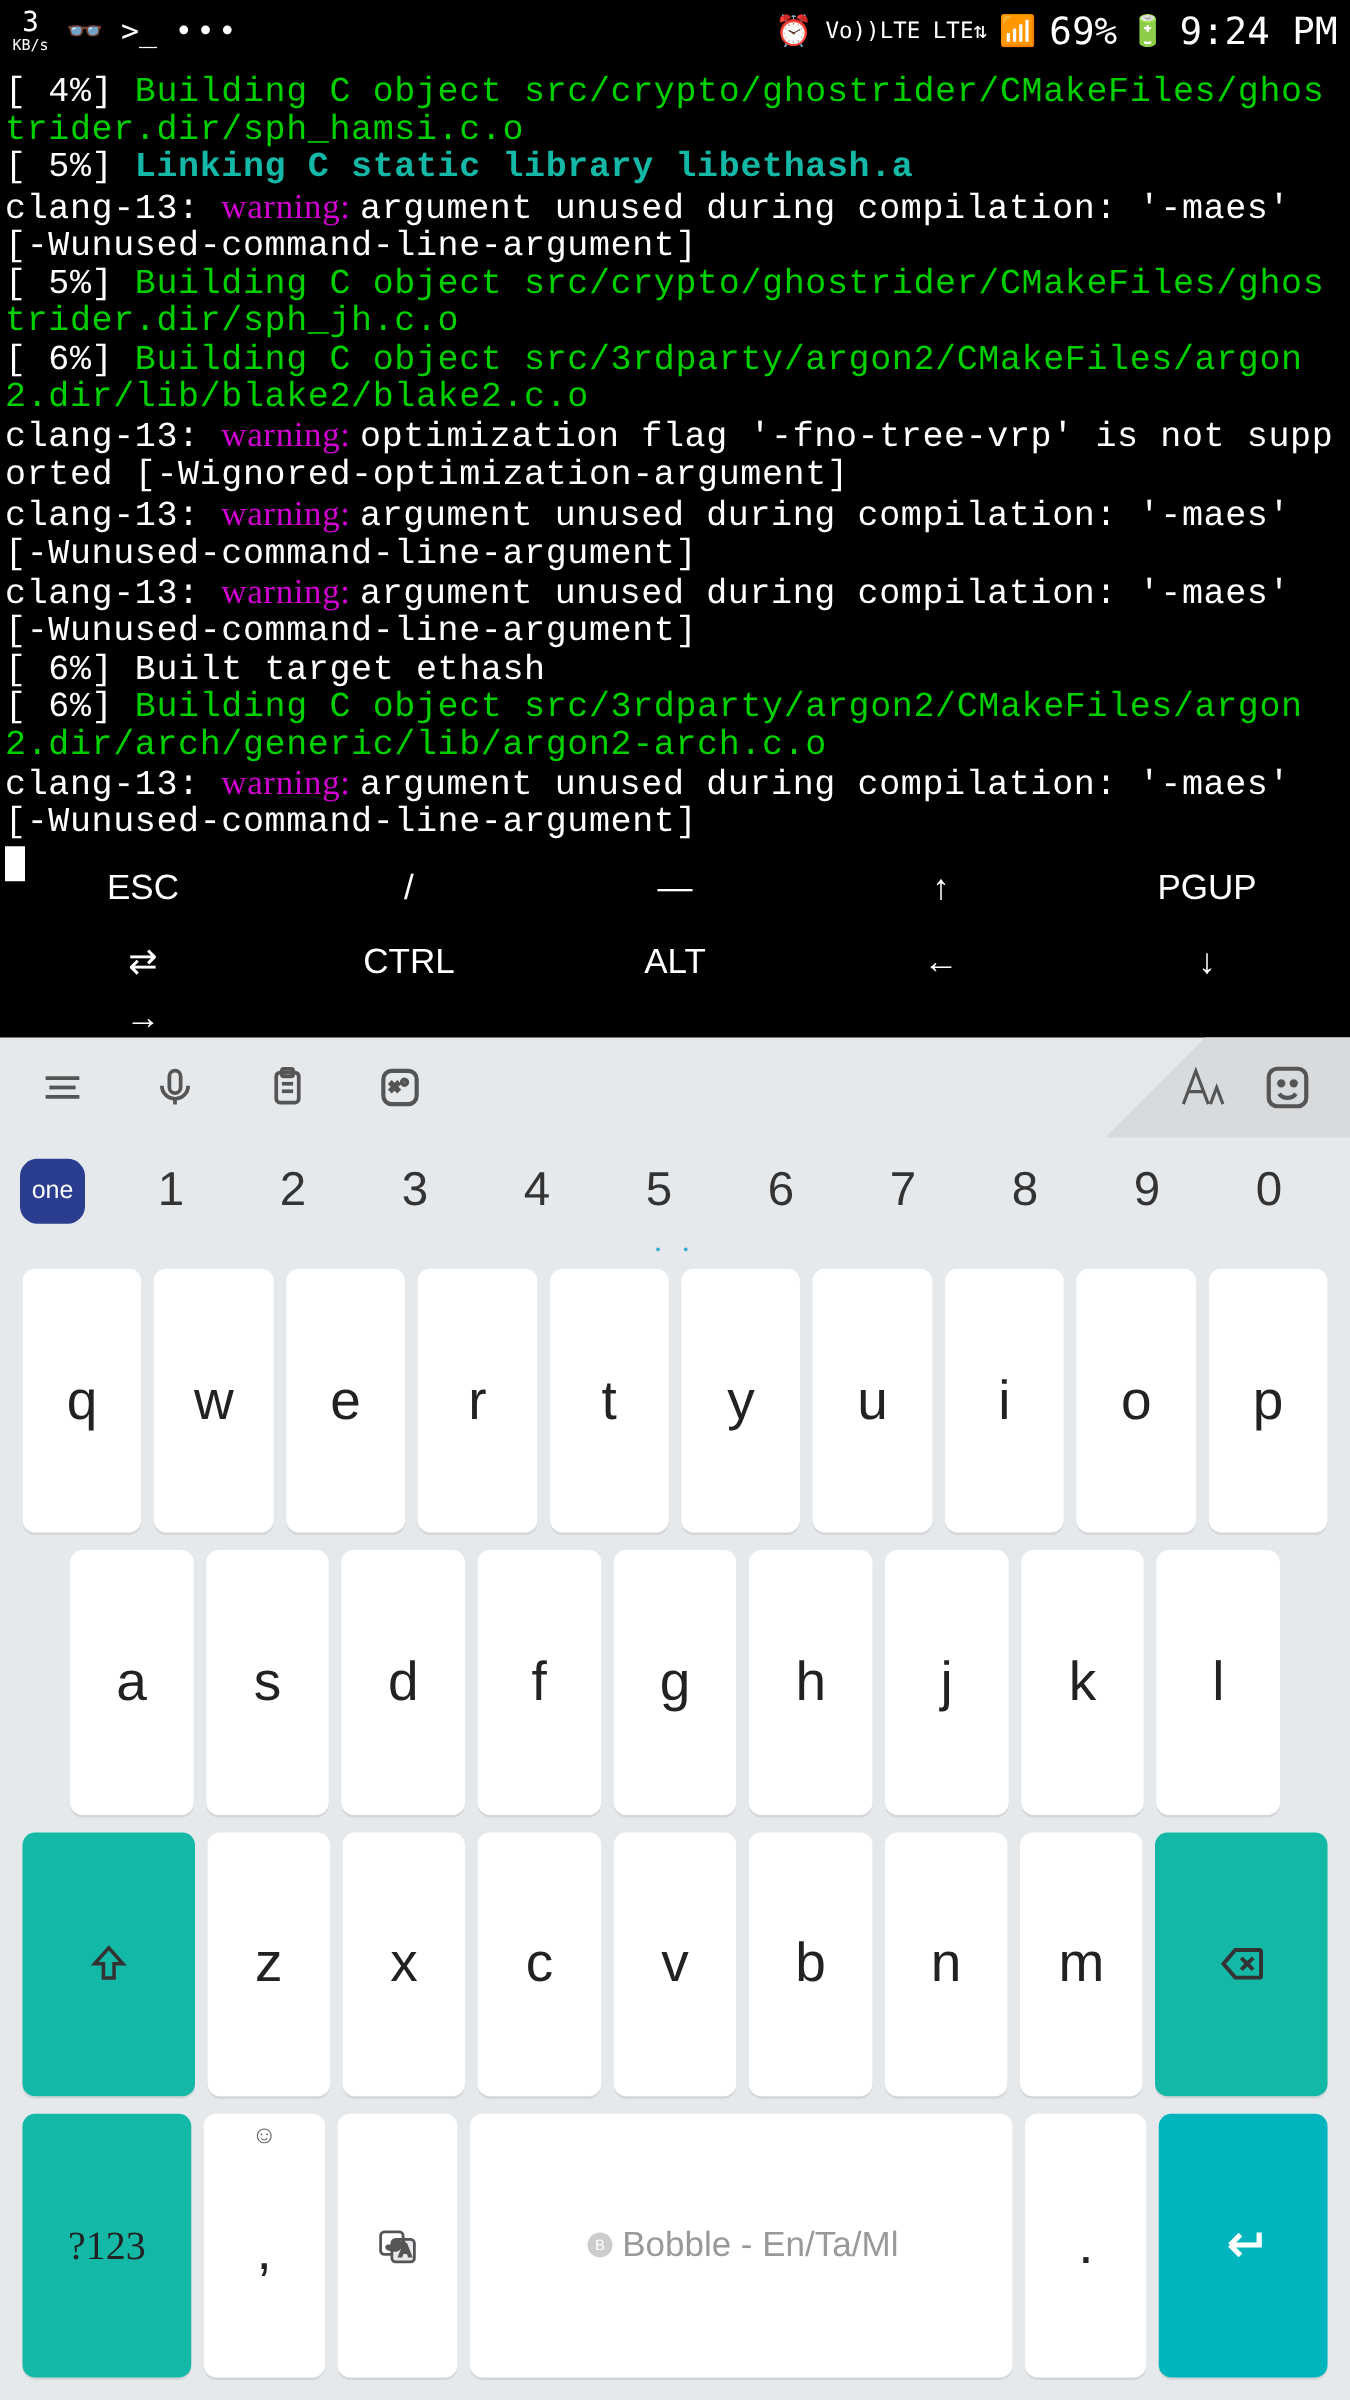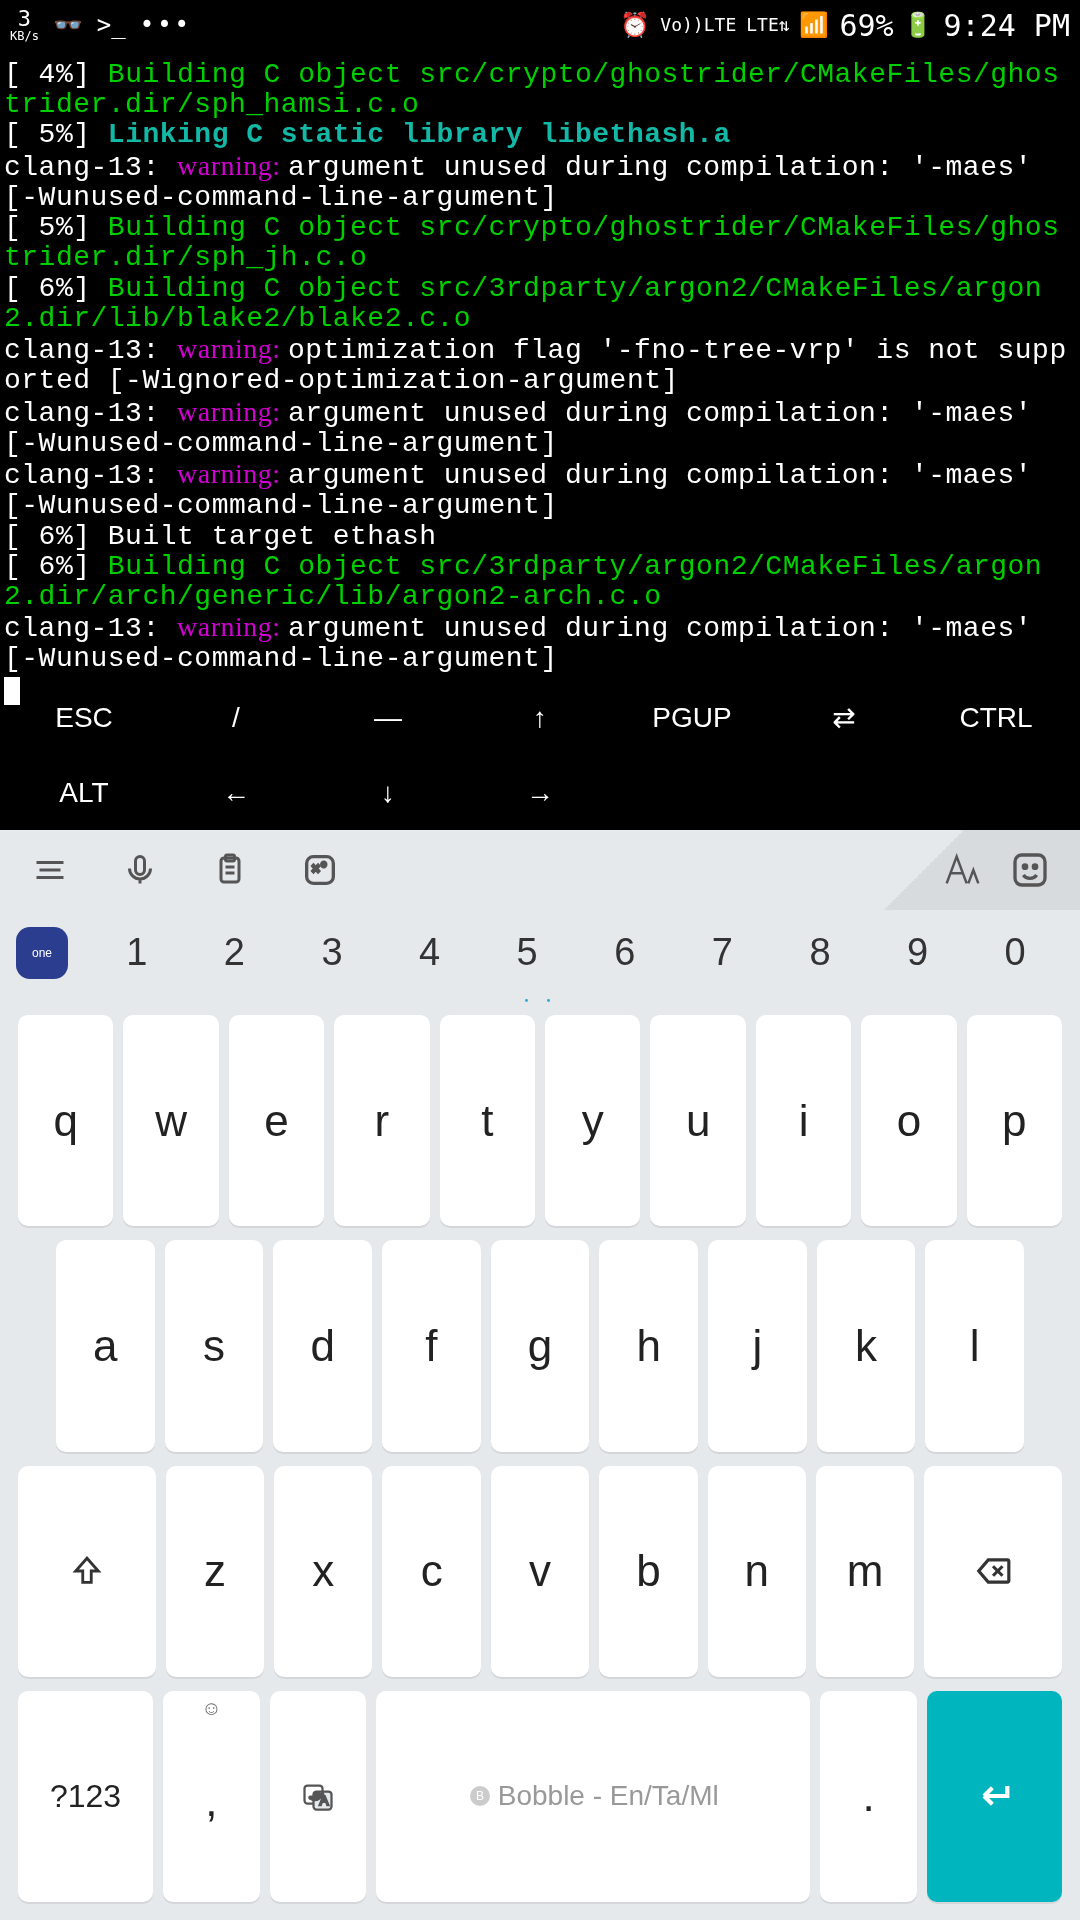--- a/index.html
+++ b/index.html
@@ -52,21 +52,21 @@
       vertical-align: text-bottom;
     }
     
     .extra-keys {
       position: absolute;
       top: 680px;
       left: 0;
       right: 0;
       height: 150px;
       display: grid;
-      grid-template-columns: repeat(7, 1fr);
+      grid-template-columns: repeat(5, 1fr);
       grid-template-rows: 1fr 1fr;
       padding: 0 8px;
       color: #fff;
     }
     .ekey {
       display: flex;
       align-items: center;
       justify-content: center;
       font-size: 28px;
       font-family: sans-serif;
@@ -121,21 +121,21 @@
       align-items: center;
       padding: 0 16px;
       gap: 0;
     }
     .one-badge {
       width: 52px;
       height: 52px;
       background: #2a3d8f;
       border-radius: 14px;
       color: #fff;
-      font-size: 12px;
+      font-size: 20px;
       display: flex;
       align-items: center;
       justify-content: center;
       font-family: sans-serif;
       margin-right: 20px;
     }
     .num-key {
       flex: 1;
       text-align: center;
       font-size: 38px;
@@ -168,21 +168,21 @@
       border-radius: 10px;
       display: flex;
       align-items: center;
       justify-content: center;
       font-size: 44px;
       color: #222;
       font-family: sans-serif;
       box-shadow: 0 2px 0 rgba(0,0,0,0.08);
     }
     .key-wide { flex: 1.4; }
-    .key-gray { background: #ffffff; }
+    .key-gray { background: #14b8a6; font-family: Liberation Serif, serif; }
     .key-enter { background: #00b5bd; color: #fff; font-size: 48px; }
     .row2 { padding: 0 38px; }
     .row4 { }
     .key-small-top {
       flex-direction: column;
       position: relative;
     }
     .key-top-char {
       position: absolute;
       top: 6px;

